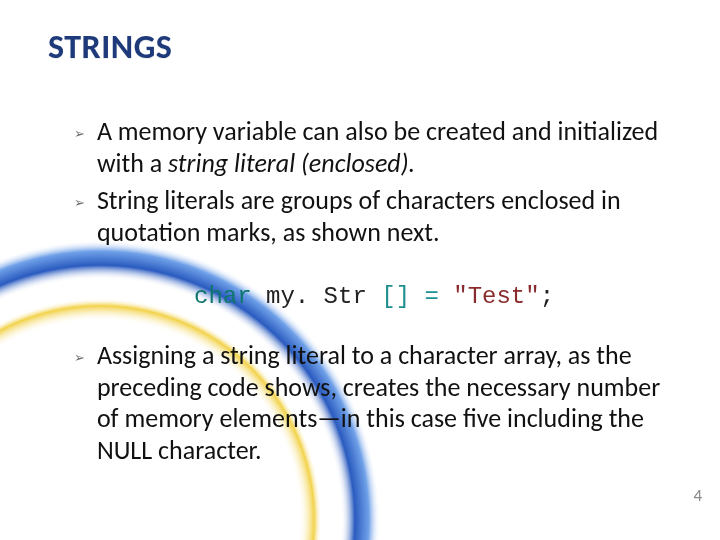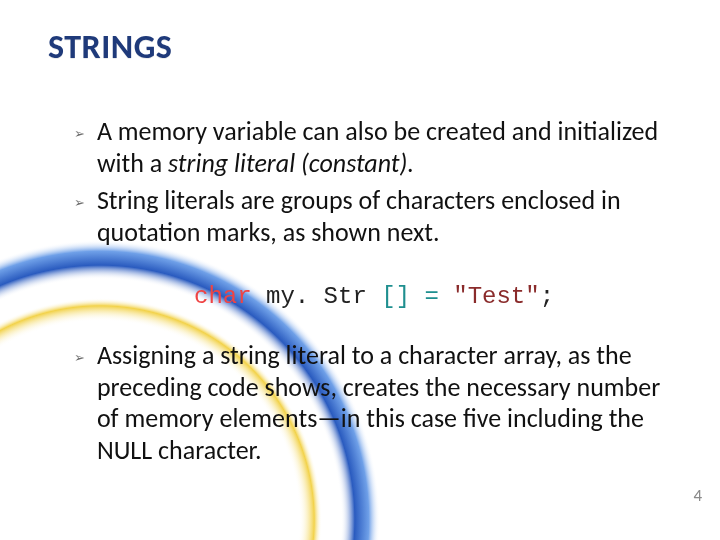--- a/index.html
+++ b/index.html
@@ -58,21 +58,21 @@
   }
   .italic { font-style: italic; }
   .code-line {
     margin: 34px 0 30px 0;
     font-family: Consolas, "Courier New", monospace;
     font-size: 24px;
     text-align: left;
     padding-left: 120px;
     white-space: pre;
   }
-  .c-blue   { color: #ef4444; }
+  .c-blue   { color: #0f766e; }
   .c-black  { color: #222; }
   .c-teal   { color: #1f8f8f; }
   .c-maroon { color: #8a2b2b; }
   .pagenum {
     position: absolute;
     right: 18px;
     bottom: 34px;
     font-size: 17px;
     color: #8a8a8a;
   }
@@ -104,21 +104,21 @@
 
   <div class="header">
     <div class="title">STRINGS</div>
   </div>
 
   <div class="body">
 
     <div class="bullet">
       <span class="mark">➢</span>
       <span class="text">
-        <span>A memory variable can also be created and initialized with a </span><span class="italic">string literal  (constant).</span>
+        <span>A memory variable can also be created and initialized with a </span><span class="italic">string literal  (enclosed).</span>
       </span>
     </div>
 
     <div class="bullet">
       <span class="mark">➢</span>
       <span class="text">String literals are groups of characters enclosed in quotation marks, as shown next.</span>
     </div>
 
     <div class="code-line"><span class="c-blue">char</span><span class="c-black"> my. Str </span><span class="c-teal">[] = </span><span class="c-maroon">"Test"</span><span class="c-black">;</span></div>
 

